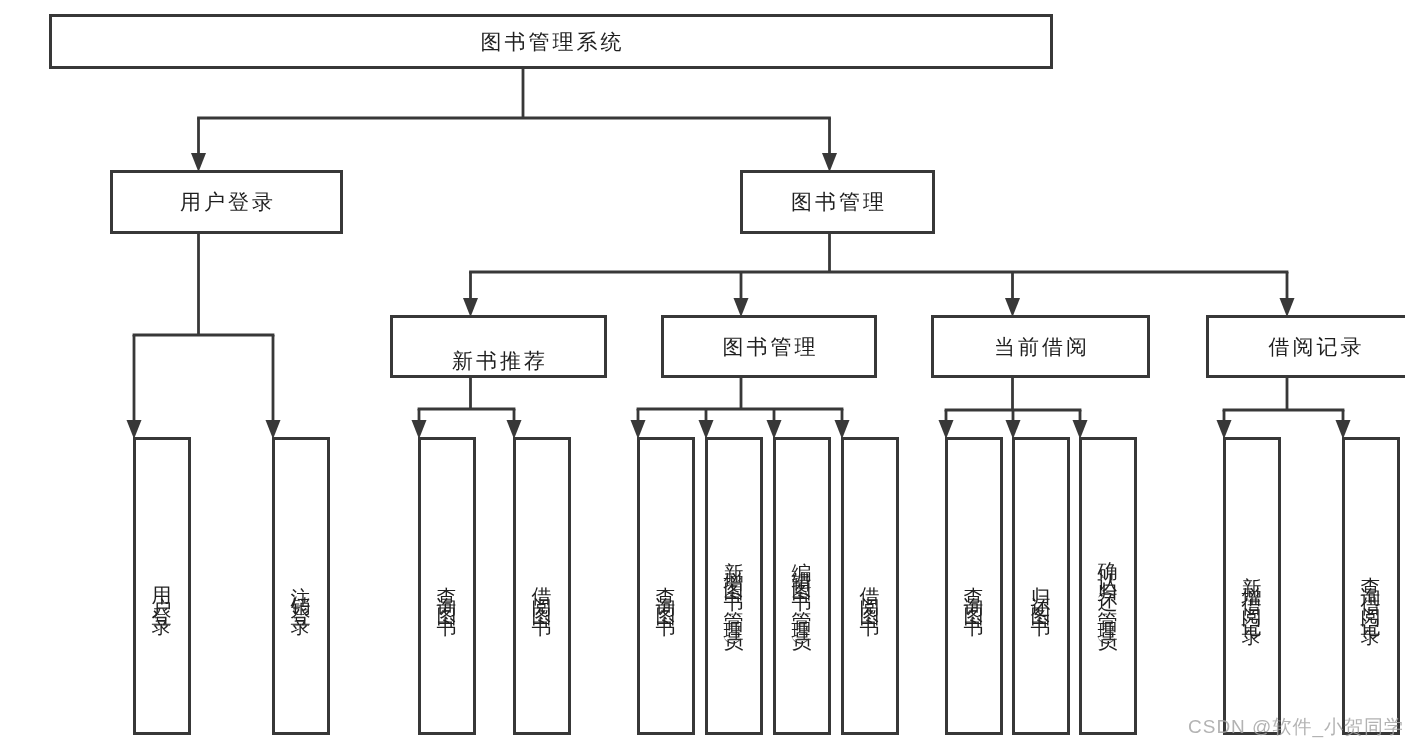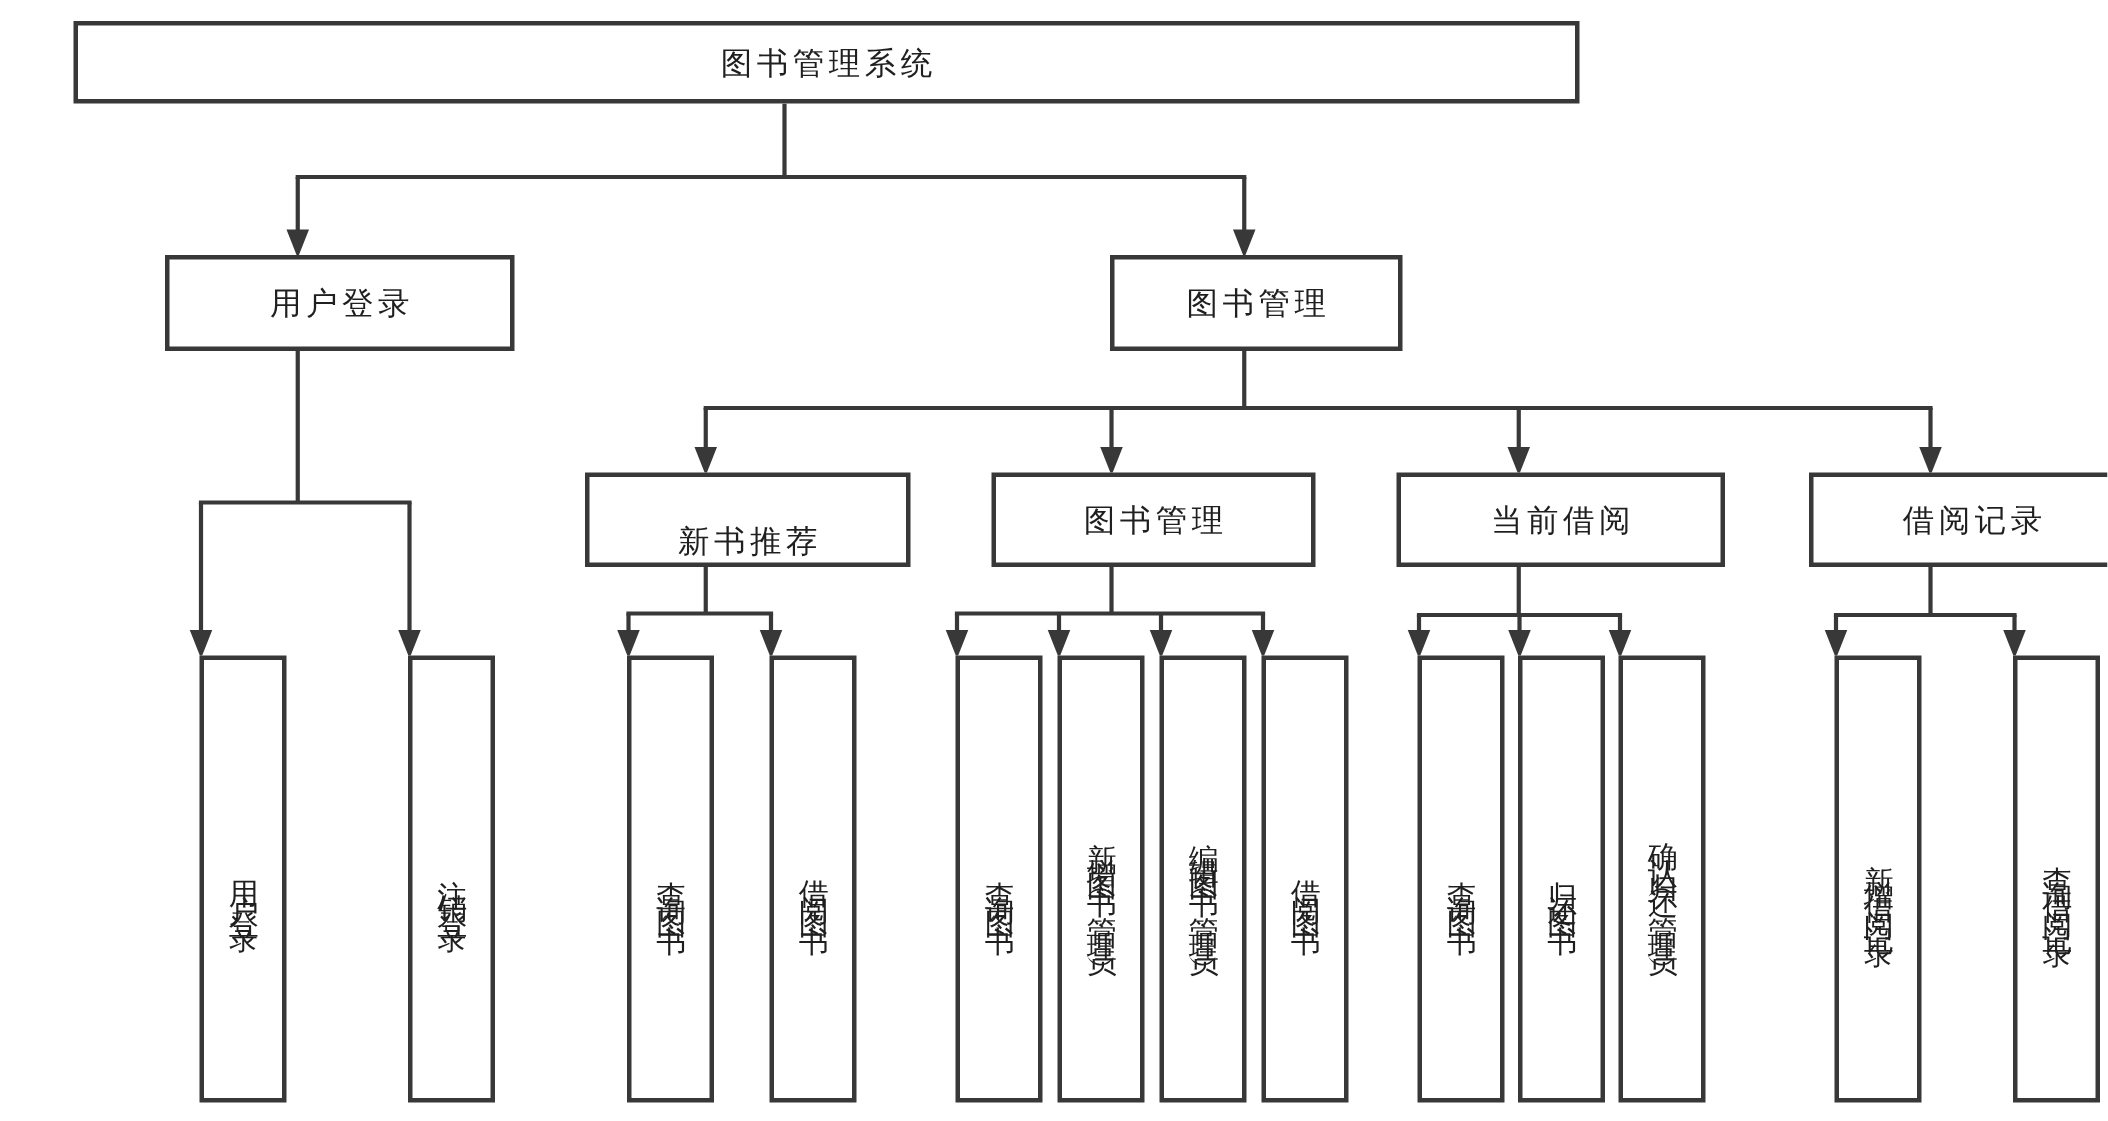--- a/index.html
+++ b/index.html
@@ -173,13 +173,14 @@
       <div class="node" style="left: 1051px; top: 437px; width: 58px; height: 298px;">
         <span class="label-v">确认归还（管理员）</span>
       </div>
       <div class="node" style="left: 1195px; top: 437px; width: 58px; height: 298px;">
         <span class="label-v">新增借阅记录</span>
       </div>
       <div class="node" style="left: 1314px; top: 437px; width: 58px; height: 298px;">
         <span class="label-v">查询借阅记录</span>
       </div>
     </div>
+  <div class="watermark">CSDN @软件_小贺同学</div>
 </div>
 
 </body></html>

